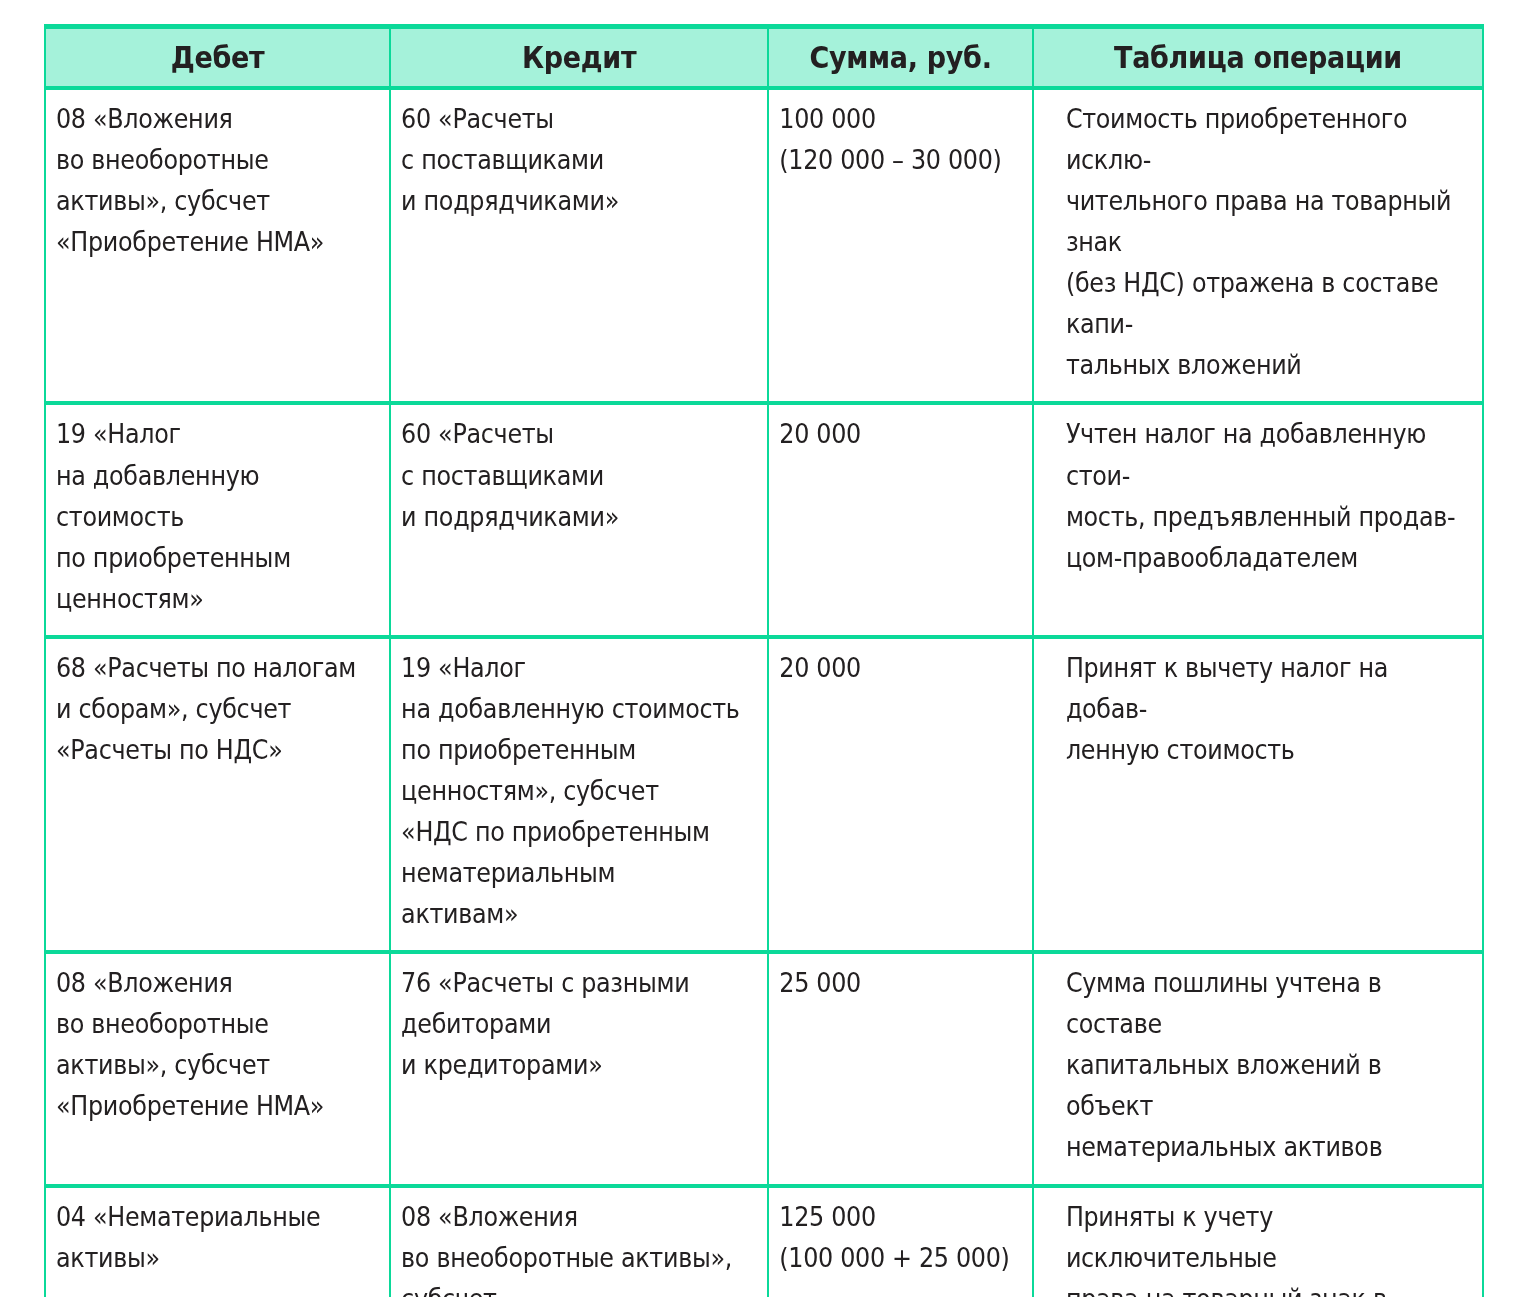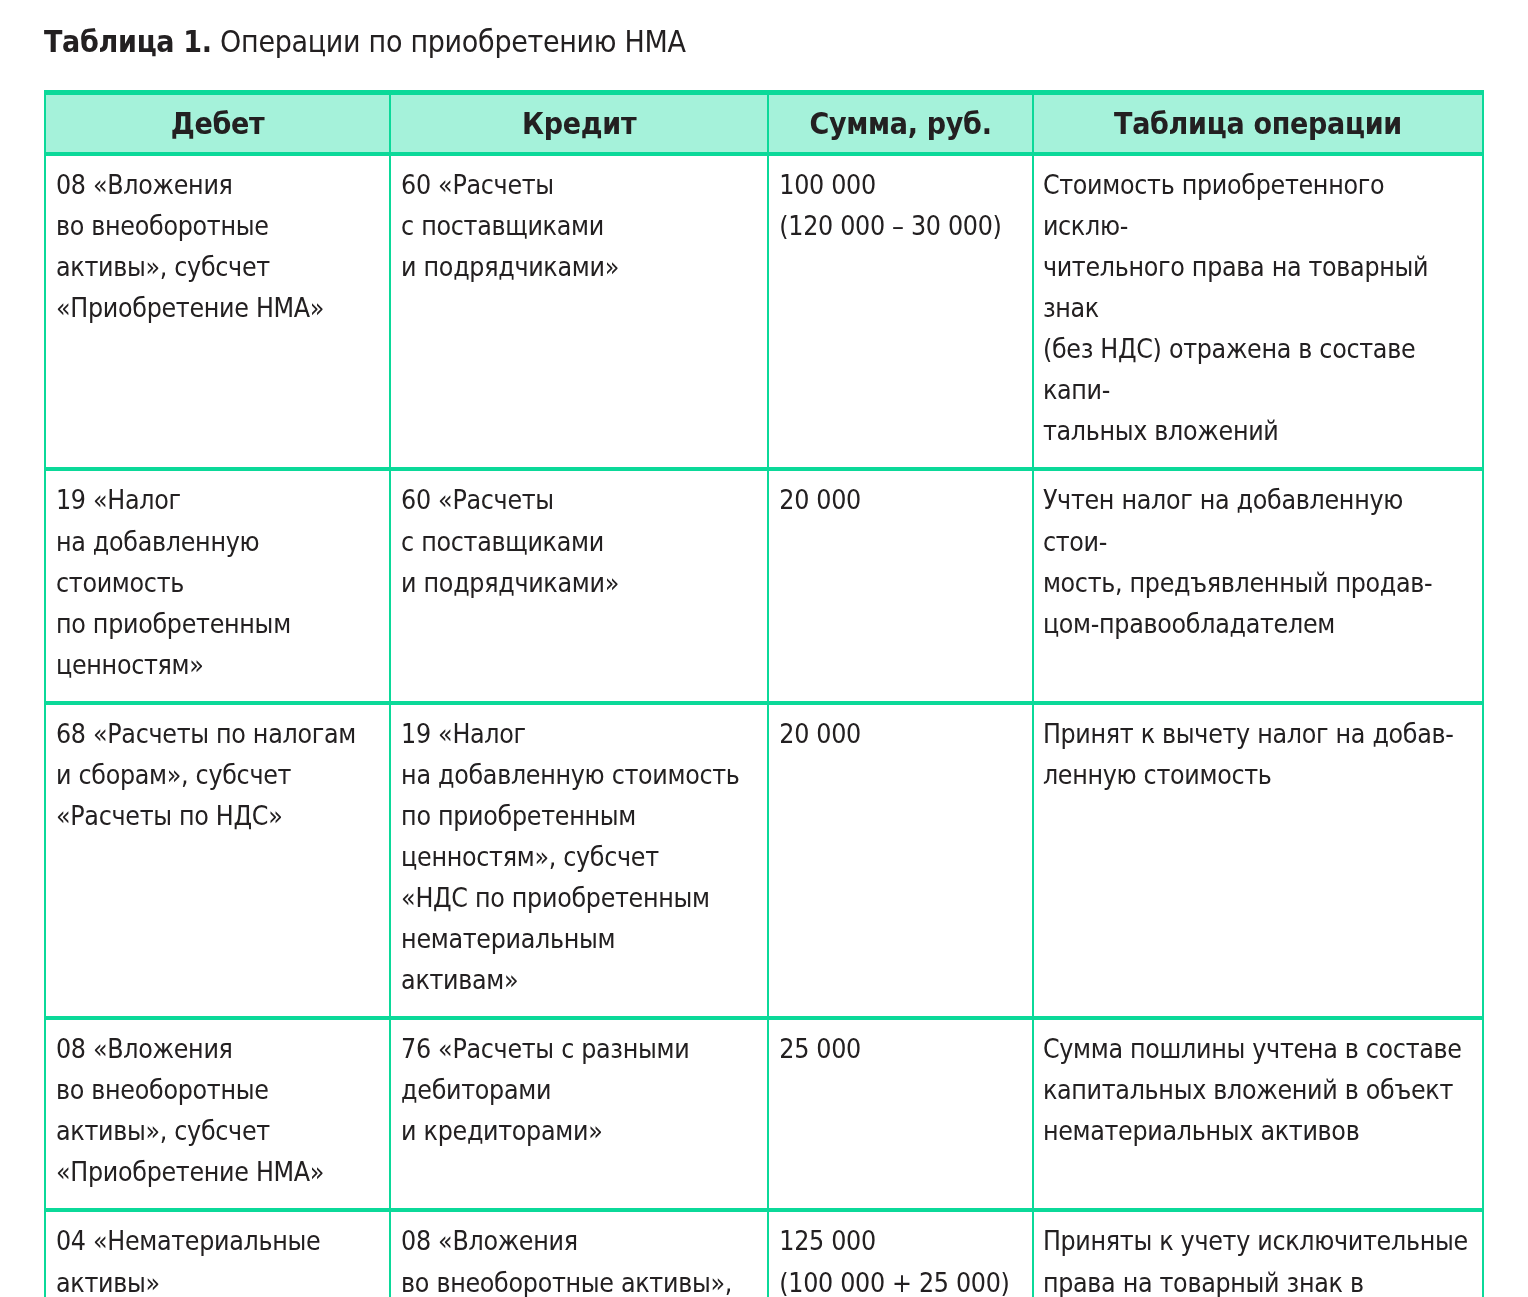--- a/index.html
+++ b/index.html
@@ -54,30 +54,29 @@
     font-size: 26.5px;
     line-height: 1.55;
     vertical-align: top;
     white-space: pre-line;
     text-align: left;
     padding: 8px 10px 16px 10px;
     letter-spacing: -0.3px;
   }
   table.ops td.desc {
     text-align: left;
-    padding-left: 9px;
+    padding-left: 32px;
     padding-right: 12px;
   }
 </style>
 </head>
 <body>
 
 <div class="page">
 
-  <p class="caption"><span class="bold">Таблица 1.</span> <span>Операции по приобретению НМА</span></p>
 
   <table class="ops">
     <colgroup>
       <col style="width:24%">
       <col style="width:26.3%">
       <col style="width:18.4%">
       <col style="width:31.3%">
     </colgroup>
     <thead>
       <tr>

